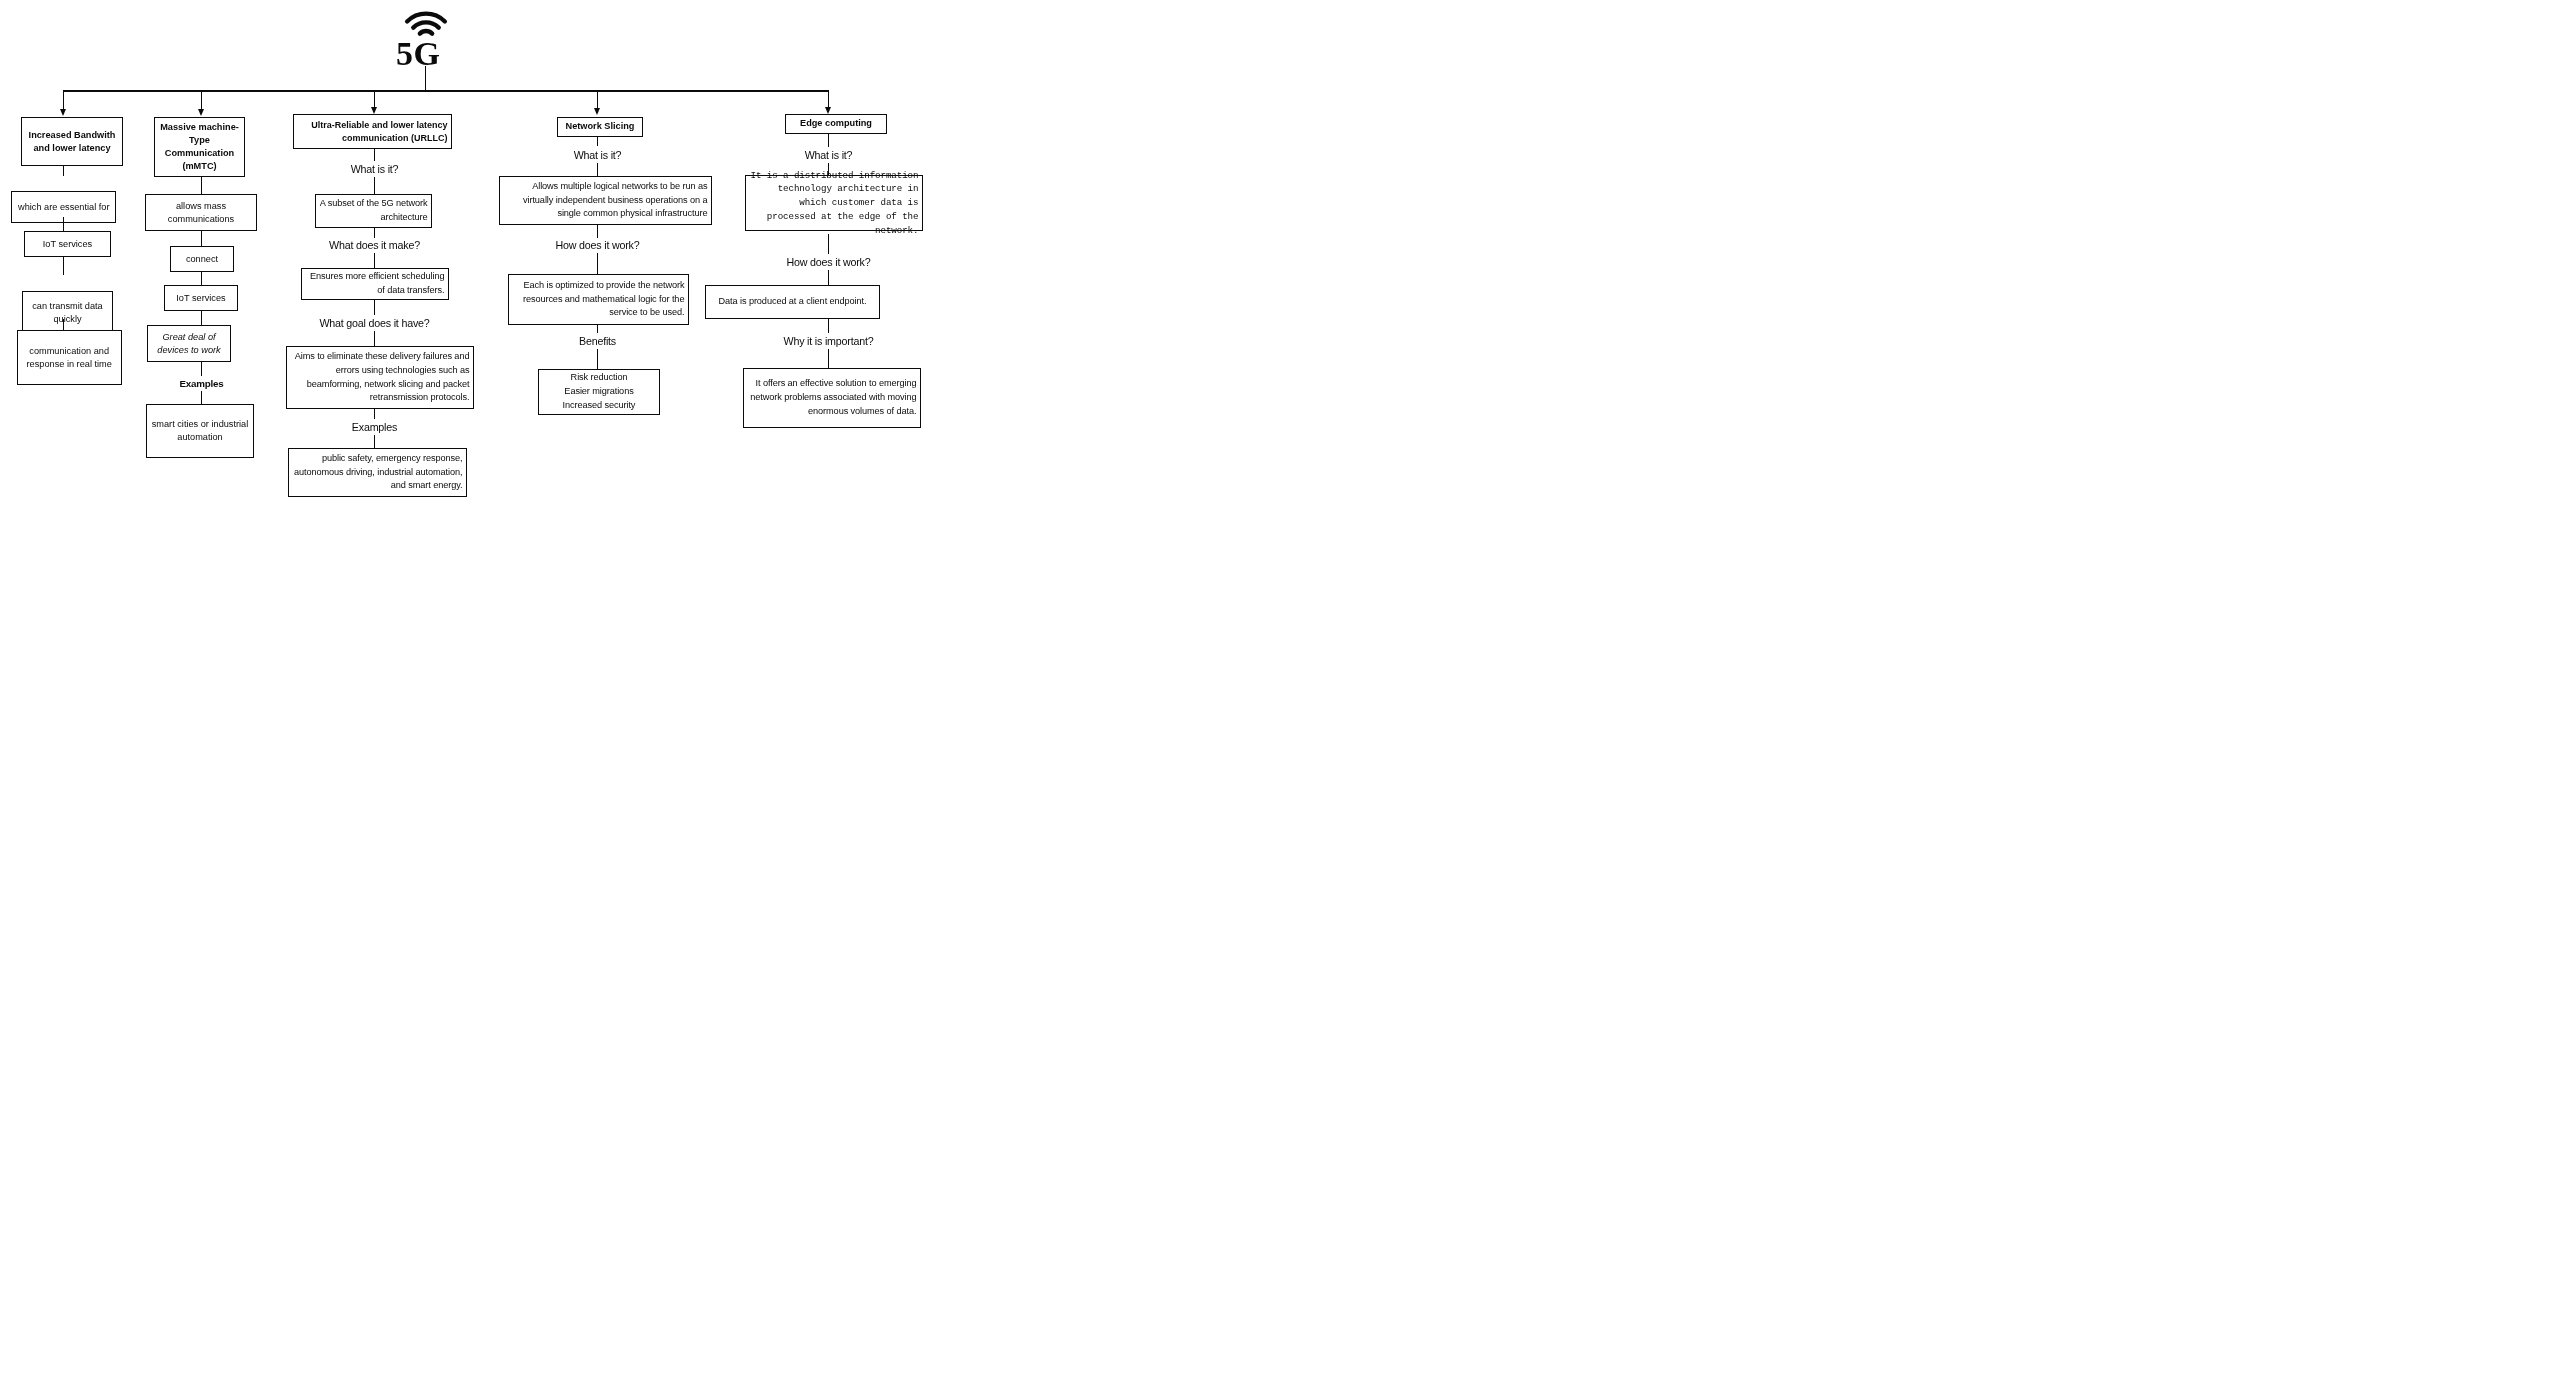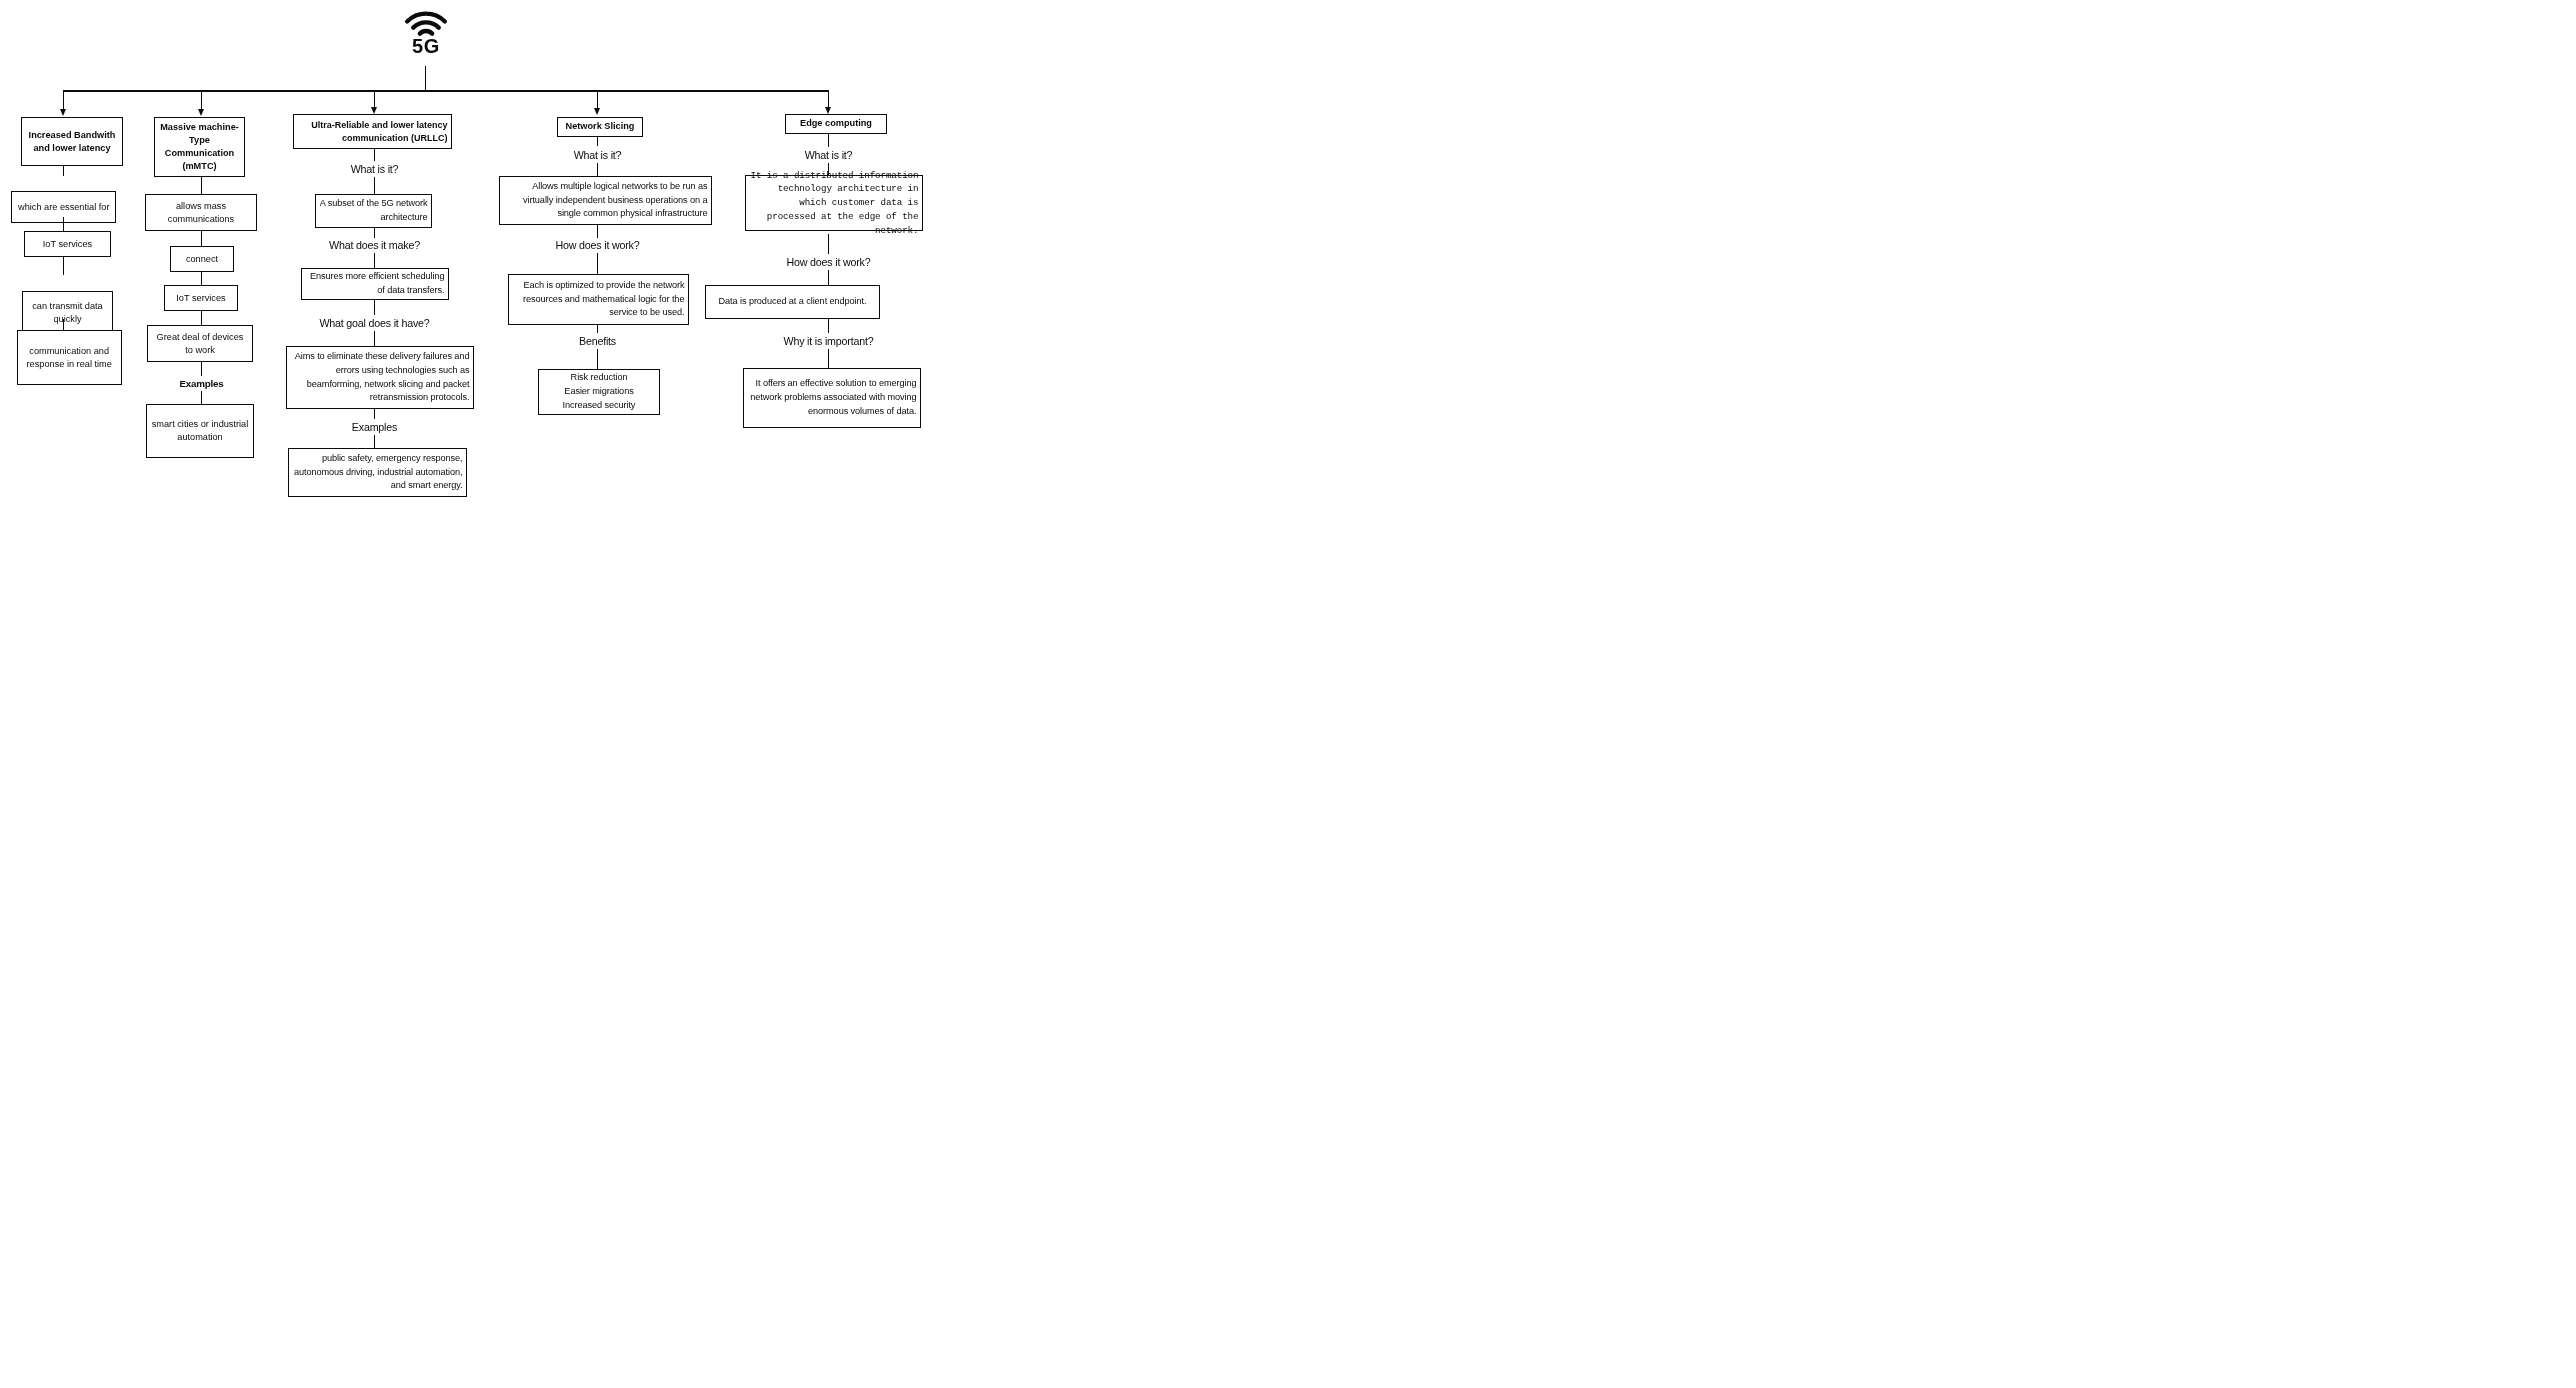--- a/index.html
+++ b/index.html
@@ -19,22 +19,22 @@
     font-size:9.2px;line-height:1.4;padding:1.8px 3.6px;
   }
   .bold{font-weight:bold;}
   .thick{border-width:1.8px;text-align:right;}
   .narrow{letter-spacing:-0.1px;line-height:1.5;}
   .qlabel{
     position:absolute;display:flex;align-items:center;justify-content:center;text-align:center;
     font-size:10.7px;letter-spacing:-0.2px;
   }
   .logo-text{
-    position:absolute;text-align:center;font-weight:900;font-size:20px;
-    letter-spacing:0.6px;color:#0b0b0b;font-family:Liberation Sans, sans-serif;
+    position:absolute;text-align:left;font-weight:900;font-size:34px;
+    letter-spacing:0.6px;color:#0b0b0b;font-family:Liberation Serif, serif;
   }
 </style>
 </head>
 <body>
 
 <div class="canvas">
 
   <svg style="position:absolute;left:396px;top:2.4px;" width="60" height="36" viewBox="0 0 100 62">
     <path d="M17.5 33.5 A46 46 0 0 1 82.5 33.5" fill="none" stroke="#0b0b0b" stroke-width="7.5" stroke-linecap="round"></path>
     <path d="M28.1 44.1 A31 31 0 0 1 71.9 44.1" fill="none" stroke="#0b0b0b" stroke-width="7.5" stroke-linecap="round"></path>
@@ -67,21 +67,21 @@
   <div class="box" style="left:16.7px;top:330px;width:105px;height:55px;">communication and response in real time</div>
 
   <div class="box bold" style="left:154px;top:117px;width:91px;height:60px;">Massive machine-Type Communication (mMTC)</div>
   <div class="vline" style="left:201px;top:177px;height:16.7px;"></div>
   <div class="box" style="left:145px;top:194px;width:112px;height:37px;">allows mass communications</div>
   <div class="vline" style="left:201px;top:231px;height:15px;"></div>
   <div class="box" style="left:170px;top:246px;width:64px;height:26px;">connect</div>
   <div class="vline" style="left:201px;top:271px;height:13.7px;"></div>
   <div class="box" style="left:164px;top:285px;width:74px;height:26px;">IoT services</div>
   <div class="vline" style="left:201px;top:311px;height:13.7px;"></div>
-  <div class="box" style="left:147px;top:325px;width:106px;height:37px;">Great deal of devices to work</div>
+  <div class="box" style="left:147px;top:325px;width:84px;height:37px;font-style:italic;">Great deal of devices to work</div>
   <div class="vline" style="left:201px;top:362px;height:14.3px;"></div>
   <div class="qlabel bold" style="left:160px;top:376px;width:83px;height:15px;font-size:9.8px;">Examples</div>
   <div class="vline" style="left:201px;top:391px;height:13px;"></div>
   <div class="box" style="left:146px;top:404px;width:108px;height:54px;">smart cities or industrial automation</div>
 
   <div class="box bold thick" style="left:293px;top:114px;width:159px;height:35px;font-size:9px;">Ultra-Reliable and lower latency communication (URLLC)</div>
   <div class="vline" style="left:374px;top:149px;height:12px;"></div>
   <div class="qlabel" style="left:321px;top:161px;width:107px;height:16px;">What is it?</div>
   <div class="vline" style="left:374px;top:177px;height:16.7px;"></div>
   <div class="box thick narrow" style="left:315px;top:194px;width:117px;height:34px;">A subset of the 5G network architecture</div>

